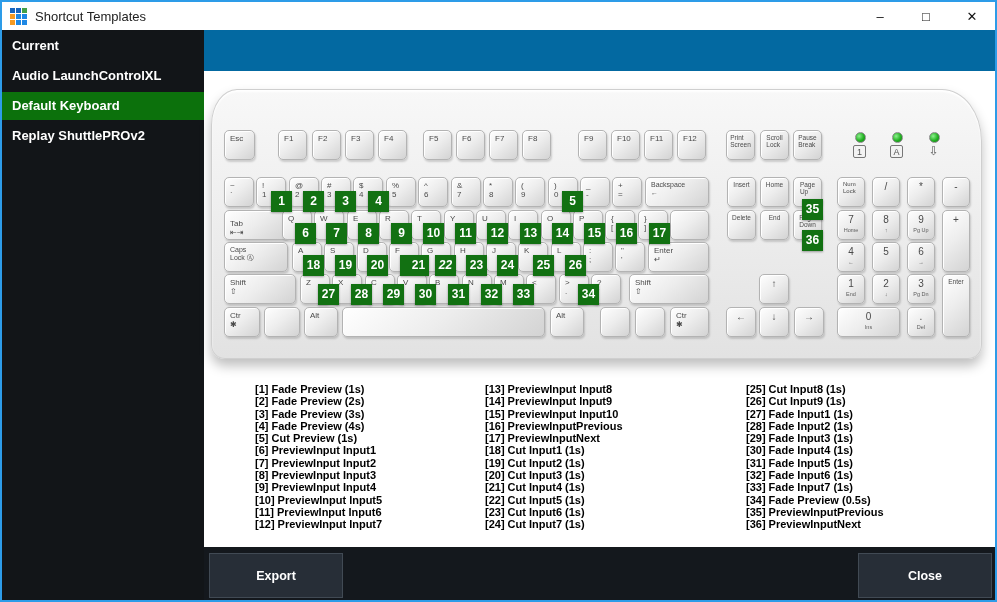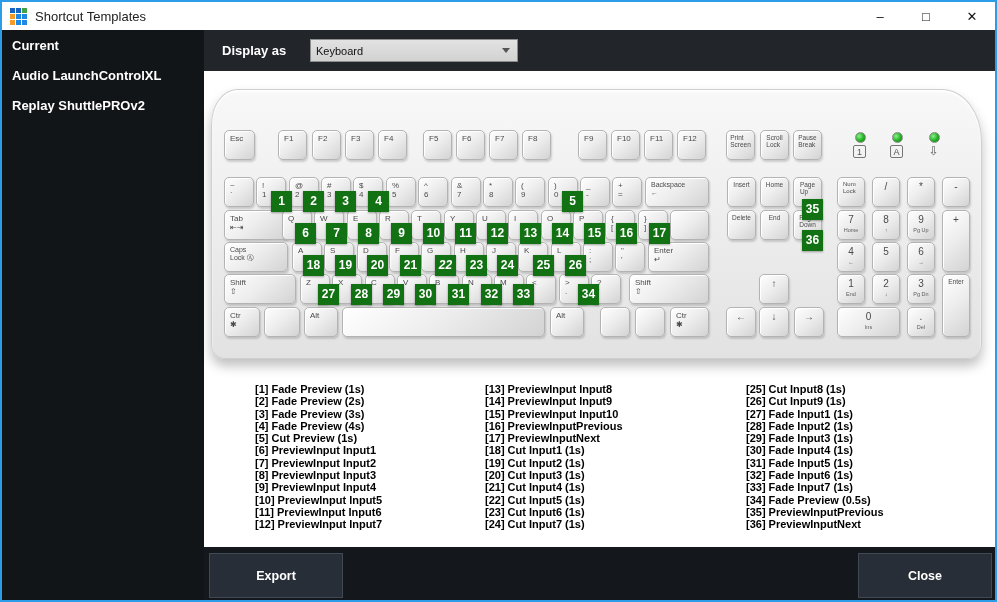--- a/index.html
+++ b/index.html
@@ -66,30 +66,24 @@
       <div class="win-btn">–</div>
       <div class="win-btn">□</div>
       <div class="win-btn">✕</div>
     </div>
   </div>
 
   <div class="main">
     <div class="sidebar" id="sidebar">
         <div class="side-item">Current</div>
         <div class="side-item">Audio LaunchControlXL</div>
+        <div class="side-item sel">Default Keyboard</div>
         <div class="side-item">Replay ShuttlePROv2</div>
       </div>
 
-    <div class="headerbar">
-      <div class="display-label">Display as</div>
-      <div class="dropdown">
-        <span class="val">Keyboard</span>
-        <span class="dd-arrow"></span>
-      </div>
-    </div>
 
     <div class="content">
       <div class="kb-case" id="kb">
           <div class="key" style="left: 12px; top: 40px; width: 31px; height: 30px;">
             <span class="kl">Esc</span>
           </div>
           <div class="key" style="left: 66px; top: 40px; width: 29px; height: 30px;">
             <span class="kl">F1</span>
           </div>
           <div class="key" style="left: 100px; top: 40px; width: 29px; height: 30px;">
@@ -186,21 +180,21 @@
 -</span>
           </div>
           <div class="key" style="left: 400px; top: 87px; width: 30px; height: 30px;">
             <span class="kl">+
 =</span>
           </div>
           <div class="key" style="left: 433px; top: 87px; width: 64px; height: 30px;">
             <span class="kl" style="font-size: 7px;">Backspace
 ←</span>
           </div>
-          <div class="key" style="left: 12px; top: 120px; width: 64px; height: 30px;">
+          <div class="key" style="left: 12px; top: 120px; width: 64px; height: 30px; justify-content: flex-end;">
             <span class="kl">Tab
 ⇤⇥</span>
           </div>
           <div class="key" style="left: 70px; top: 120px; width: 30px; height: 30px;">
             <span class="kl">Q</span>
           </div>
           <div class="key" style="left: 102px; top: 120px; width: 30px; height: 30px;">
             <span class="kl">W</span>
           </div>
           <div class="key" style="left: 135px; top: 120px; width: 30px; height: 30px;">
@@ -455,21 +449,21 @@
           <div class="badge" style="left: 243px; top: 133px;">11</div>
           <div class="badge" style="left: 275px; top: 133px;">12</div>
           <div class="badge" style="left: 308px; top: 133px;">13</div>
           <div class="badge" style="left: 340px; top: 133px;">14</div>
           <div class="badge" style="left: 372px; top: 133px;">15</div>
           <div class="badge" style="left: 404px; top: 133px;">16</div>
           <div class="badge" style="left: 437px; top: 133px;">17</div>
           <div class="badge" style="left: 91px; top: 165px;">18</div>
           <div class="badge" style="left: 123px; top: 165px;">19</div>
           <div class="badge" style="left: 155px; top: 165px;">20</div>
-          <div class="badge" style="left: 188px; top: 165px;">21</div>
+          <div class="badge" style="left: 188px; top: 165px; padding-left: 8px;">21</div>
           <div class="badge" style="left: 223px; top: 165px; font-style: italic;">22</div>
           <div class="badge" style="left: 254px; top: 165px;">23</div>
           <div class="badge" style="left: 285px; top: 165px;">24</div>
           <div class="badge" style="left: 321px; top: 165px;">25</div>
           <div class="badge" style="left: 353px; top: 165px;">26</div>
           <div class="badge" style="left: 106px; top: 194px;">27</div>
           <div class="badge" style="left: 139px; top: 194px;">28</div>
           <div class="badge" style="left: 171px; top: 194px;">29</div>
           <div class="badge" style="left: 203px; top: 194px;">30</div>
           <div class="badge" style="left: 236px; top: 194px;">31</div>

